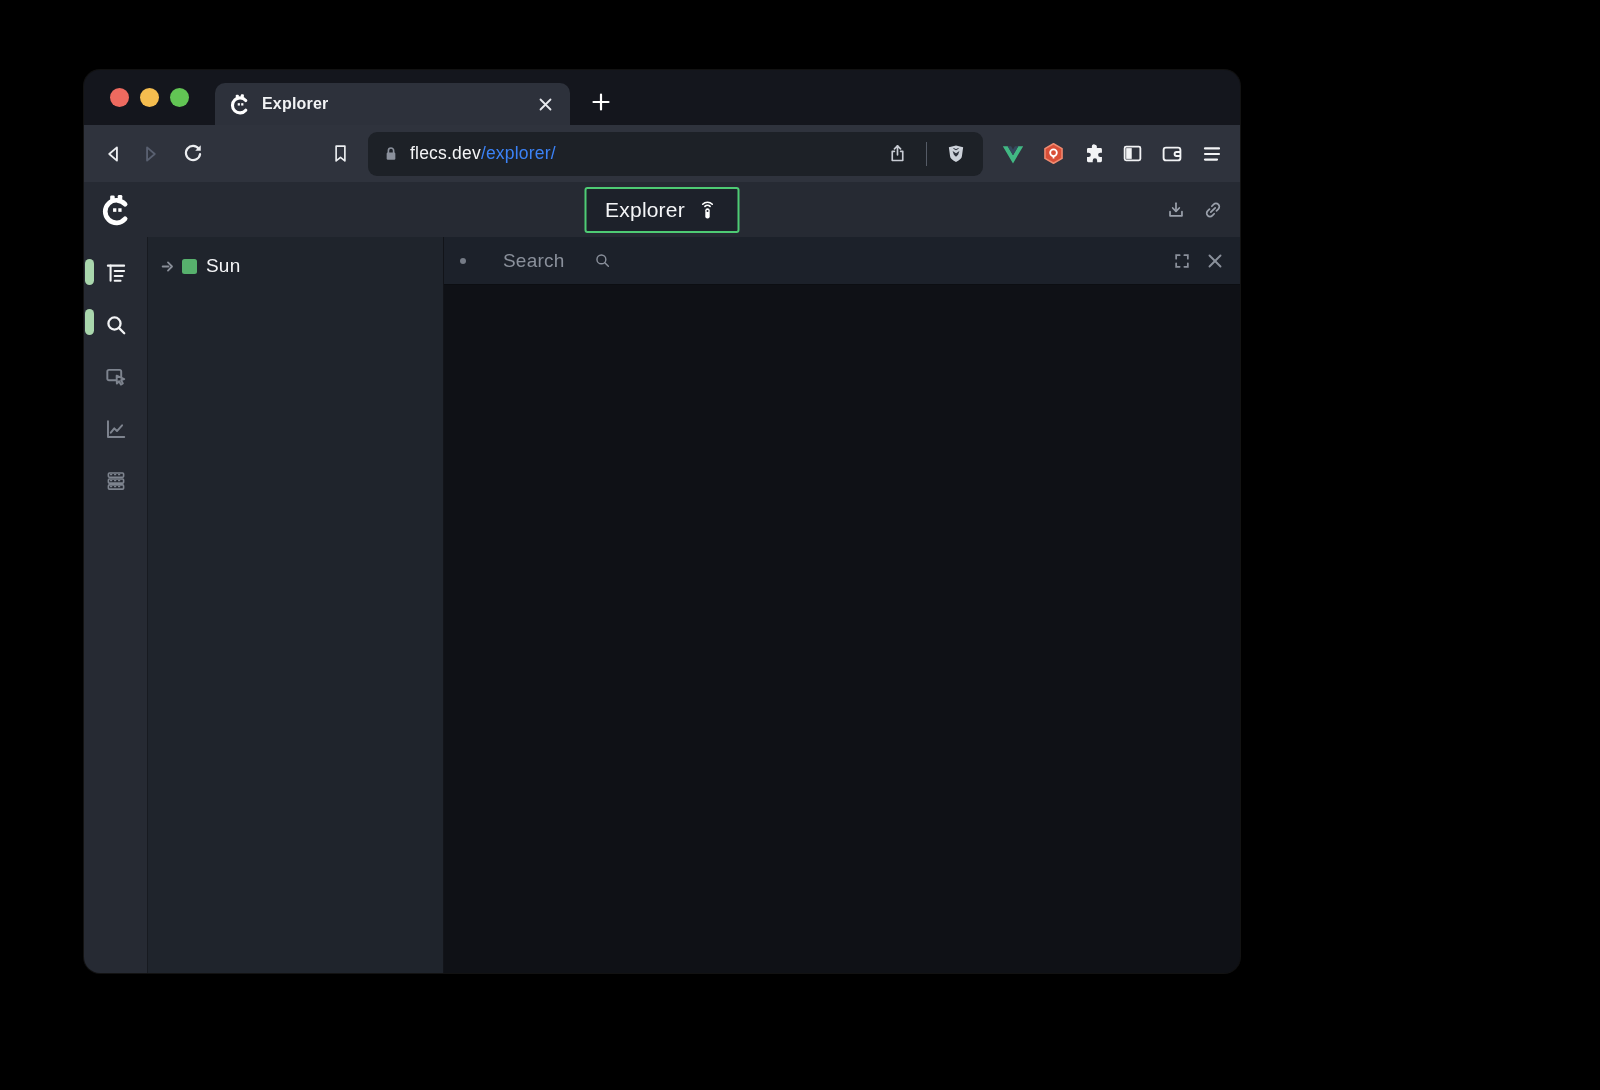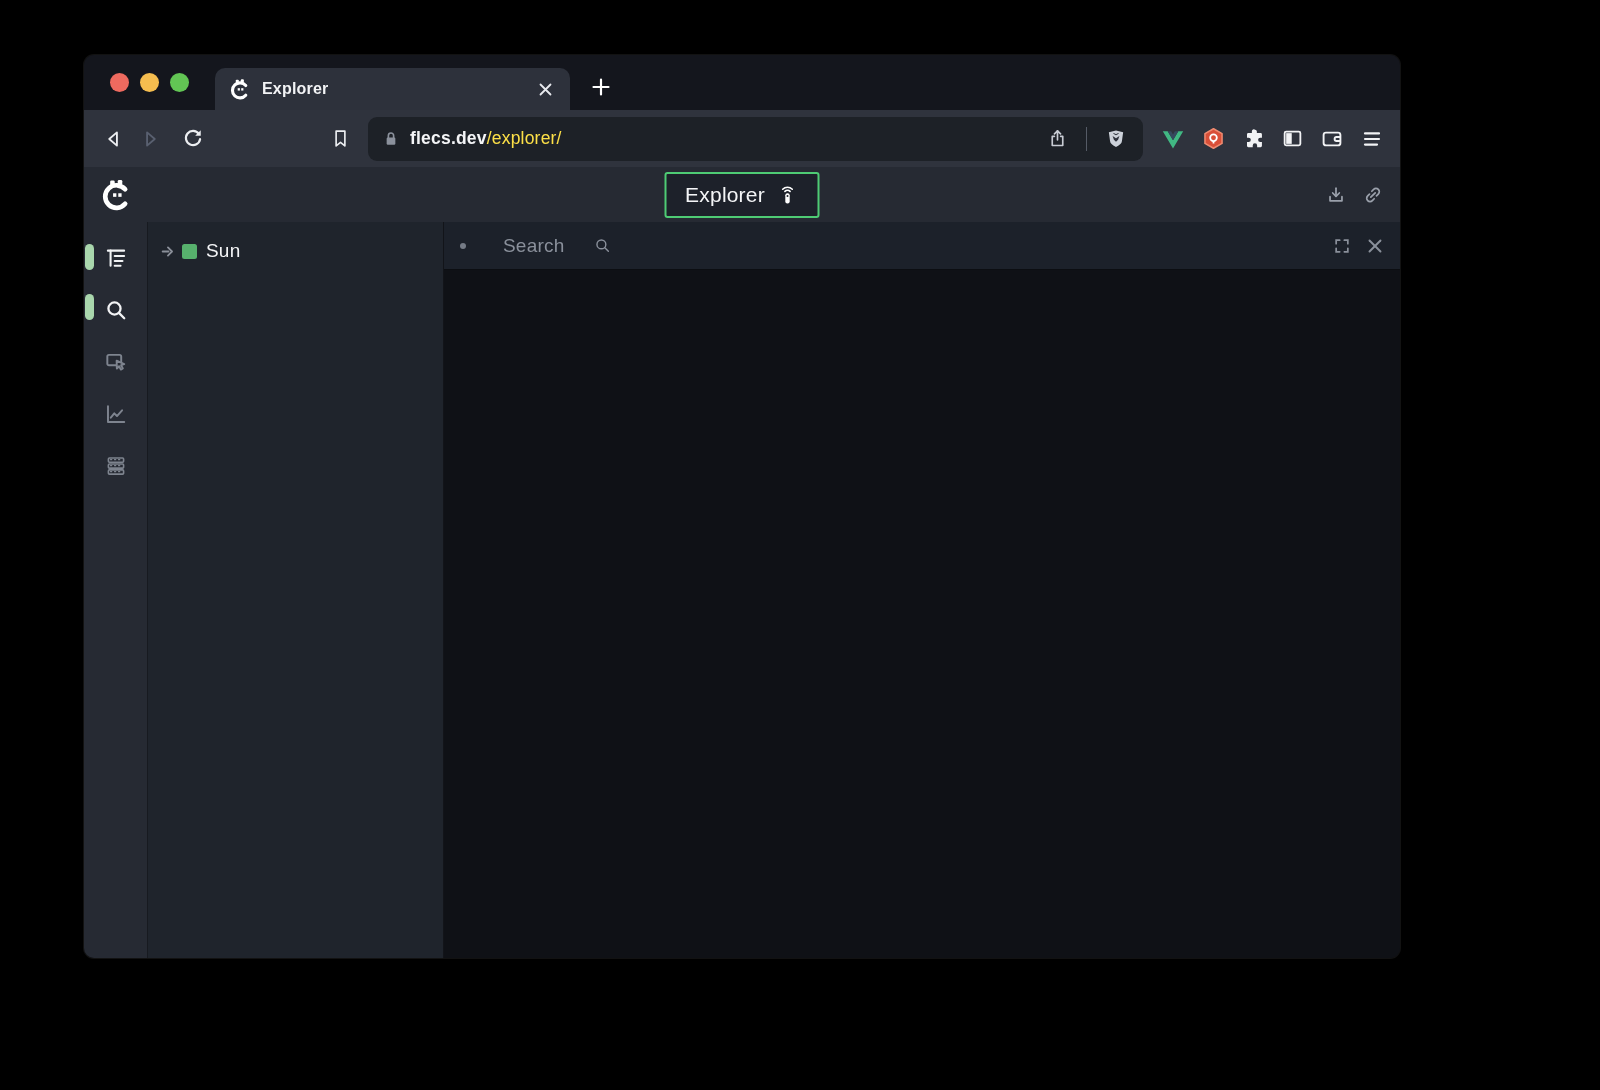--- a/index.html
+++ b/index.html
@@ -1,20 +1,20 @@
 <!DOCTYPE html>
 <html><head>
 <meta charset="utf-8">
 <style>
   * { margin:0; padding:0; box-sizing:border-box; }
   html,body { width:1600px; height:1090px; background:#000; font-family:"Liberation Sans", sans-serif; overflow:hidden; }
 
   .window {
-    position:absolute; left:84px; top:55px; width:1316px; height:903px;
-    border-radius:10px; overflow:hidden; background:#101218;
+    position:absolute; left:84px; top:70px; width:1156px; height:903px;
+    border-radius:16px; overflow:hidden; background:#101218;
     box-shadow:0 0 0 1px rgba(255,255,255,0.07), 0 20px 60px rgba(0,0,0,0.8);
     display:flex; flex-direction:column;
   }
 
   
   .titlebar { height:55px; background:#14161d; display:flex; align-items:flex-end; flex:none; position:relative; }
   .traffic { position:absolute; left:26px; top:0; height:55px; display:flex; align-items:center; gap:11px; }
   .light { width:19px; height:19px; border-radius:50%; }
   .tab {
     margin-left:131px; width:355px; height:42px; background:#2d313b;
@@ -27,22 +27,22 @@
   
   .toolbar { height:57px; background:#2f333d; display:flex; align-items:center; padding:0 16px 0 12px; flex:none; }
   .nav-btn { width:36px; height:36px; border-radius:8px; color:#eceef1; }
   .nav-btn.disabled { color:#596070; }
   .bookmark-btn { margin-left:112px; width:36px; height:36px; color:#eceef1; }
   .urlbar {
     flex:1; height:44px; margin:0 18px 0 10px; background:#1d2127; border-radius:9px;
     display:flex; align-items:center; padding:0 10px 0 14px; min-width:0;
   }
   .url-text { flex:1; font-size:17.5px; letter-spacing:.2px; white-space:nowrap; overflow:hidden; margin-left:10px; }
-  .url-domain { color:#f4f5f7; font-weight:700; }
-  .url-path { color:#fde047; font-weight:400; }
+  .url-domain { color:#f4f5f7; font-weight:400; }
+  .url-path { color:#3b82f6; font-weight:400; }
   .url-sep { width:1px; height:24px; background:#555b66; margin:0 12px; }
   .ext-row { display:flex; align-items:center; gap:16px; }
 
   
   .page-header { height:55px; background:#262a33; display:flex; align-items:center; padding:0 16px; position:relative; flex:none; }
   .flecs-logo { color:#fff; }
   .badge {
     position:absolute; left:50%; top:50%; transform:translate(-50%,-50%);
     height:46px; min-width:155px; border:2px solid #4ecb74; border-radius:3px;
     background:#1d212a; display:flex; align-items:center; justify-content:center; gap:12px; padding:0 18px; cursor:pointer;

